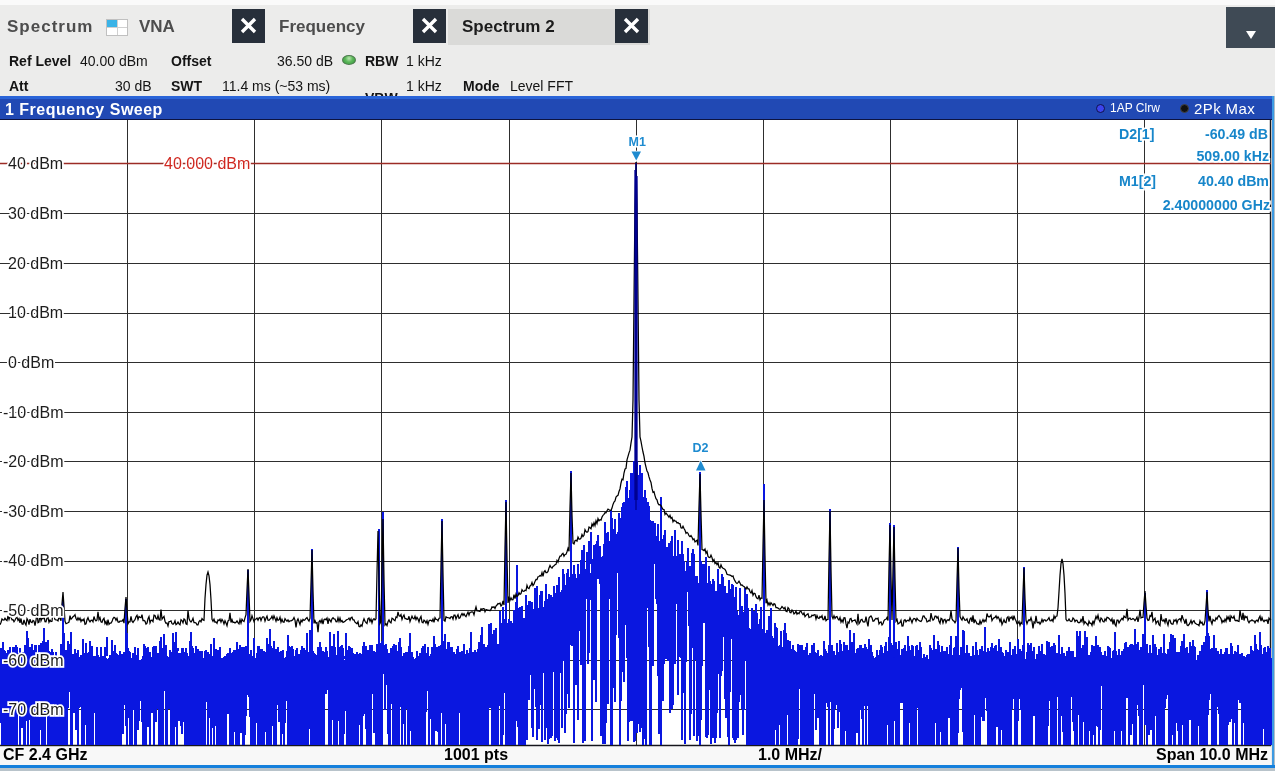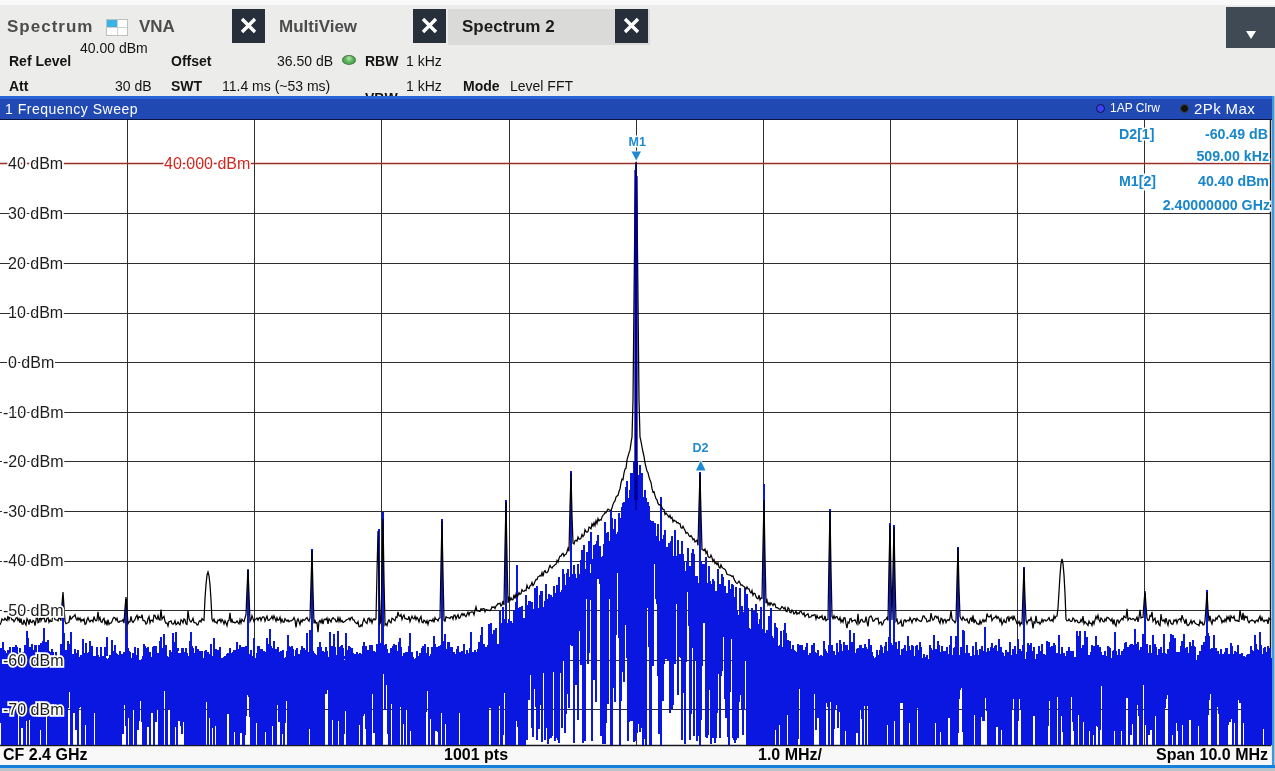--- a/index.html
+++ b/index.html
@@ -18,58 +18,58 @@
   <div class="abs" style="left:0;top:0;width:10px;height:7px;background:#3ab3e7"></div>
   <div class="abs" style="left:10px;top:0;width:1px;height:15px;background:#d0d0d0"></div>
   <div class="abs" style="left:0;top:7px;width:20px;height:1px;background:#d0d0d0"></div>
 </div>
 <div class="tabtxt" style="left:139px">VNA</div>
 <div class="xbtn" style="left:232px">
     <svg width="17" height="17">
       <path d="M2 2L15 15M15 2L2 15" stroke="#fff" stroke-width="3.4"></path>
     </svg>
   </div>
-<div class="tabtxt" style="left:279px">MultiView</div>
+<div class="tabtxt" style="left:279px">Frequency</div>
 <div class="xbtn" style="left:413px">
     <svg width="17" height="17">
       <path d="M2 2L15 15M15 2L2 15" stroke="#fff" stroke-width="3.4"></path>
     </svg>
   </div>
 <div class="tabtxt" style="left:462px;color:#1c1c1c">Spectrum 2</div>
 <div class="xbtn" style="left:615px">
     <svg width="17" height="17">
       <path d="M2 2L15 15M15 2L2 15" stroke="#fff" stroke-width="3.4"></path>
     </svg>
   </div>
 <div class="abs" style="left:1226px;top:7px;width:49px;height:41px;background:#3f4a55">
   <svg width="49" height="41">
       <path d="M20 24h10l-5 8z" fill="#fff"></path>
     </svg>
 </div>
 
 <div class="hlbl" style="left:9px;top:53px">Ref Level</div>
-<div class="hval" style="left:80px;top:40px">40.00 dBm</div>
+<div class="hval" style="left:80px;top:53px">40.00 dBm</div>
 <div class="hlbl" style="left:171px;top:53px">Offset</div>
 <div class="hval" style="left:277px;top:53px">36.50 dB</div>
 <div class="abs" style="left:342px;top:55px;width:14px;height:10px;border-radius:50%;background:radial-gradient(circle at 50% 30%, #b9e5ae 0%, #5cb75a 45%, #33963a 100%);border:1px solid #4e7a4e;box-sizing:border-box"></div>
 <div class="hlbl" style="left:365px;top:53px">RBW</div>
 <div class="hval" style="left:406px;top:53px">1 kHz</div>
 <div class="hlbl" style="left:9px;top:78px">Att</div>
 <div class="hval" style="left:115px;top:78px">30 dB</div>
 <div class="hlbl" style="left:171px;top:78px">SWT</div>
 <div class="hval" style="left:222px;top:78px">11.4 ms (~53 ms)</div>
 <div class="hlbl" style="left:365px;top:90px">VBW</div>
 <div class="hval" style="left:406px;top:78px">1 kHz</div>
 <div class="hlbl" style="left:463px;top:78px">Mode</div>
 <div class="hval" style="left:510px;top:78px">Level FFT</div>
 
 <div class="abs" style="left:0;top:96px;width:1275px;height:2.5px;background:#2a64d8"></div>
 <div class="abs" style="left:0;top:98.5px;width:1272px;height:20px;background:#2149b4"></div>
 <div class="abs" style="left:0;top:118.5px;width:1272px;height:1.5px;background:#0d1340"></div>
-<div class="abs" style="left:5px;top:101px;font-size:14px;font-weight:normal;letter-spacing:0.5px;color:#fff">1 Frequency Sweep</div>
+<div class="abs" style="left:5px;top:101px;font-size:16px;font-weight:bold;letter-spacing:0.5px;color:#fff">1 Frequency Sweep</div>
 <div class="abs" style="left:1096px;top:104px;width:9px;height:9px;border-radius:50%;background:#3c44ee;border:1px solid #10124a;box-sizing:border-box"></div>
 <div class="abs" style="left:1110px;top:101px;font-size:12px;line-height:15px;color:#fff">1AP Clrw</div>
 <div class="abs" style="left:1180px;top:104px;width:9px;height:9px;border-radius:50%;background:#111;border:1px solid #444;box-sizing:border-box"></div>
 <div class="abs" style="left:1194px;top:101px;font-size:15px;line-height:15px;letter-spacing:0.4px;color:#fff">2Pk Max</div>
 
 <svg class="abs" style="left:0;top:0" width="1275" height="771">
 <rect x="0" y="120" width="1271" height="627" fill="#ffffff"></rect>
 <path d="M127.5 120.0V746.0M254.5 120.0V746.0M381.5 120.0V746.0M509.5 120.0V746.0M636.5 120.0V746.0M763.5 120.0V746.0M890.5 120.0V746.0M1017.5 120.0V746.0M1144.5 120.0V746.0" stroke="#2e2e2e" stroke-width="1"></path>
 <path d="M0 213.5H1271.0M0 263.5H1271.0M0 313.5H1271.0M0 362.5H1271.0M0 412.5H1271.0M0 461.5H1271.0M0 511.5H1271.0M0 561.5H1271.0M0 610.5H1271.0M0 660.5H1271.0M0 709.5H1271.0" stroke="#2e2e2e" stroke-width="1"></path>
 <path d="M1270.5 120.0V746.0 M0 745.5H1271.0" stroke="#16161d" stroke-width="1.4"></path>

